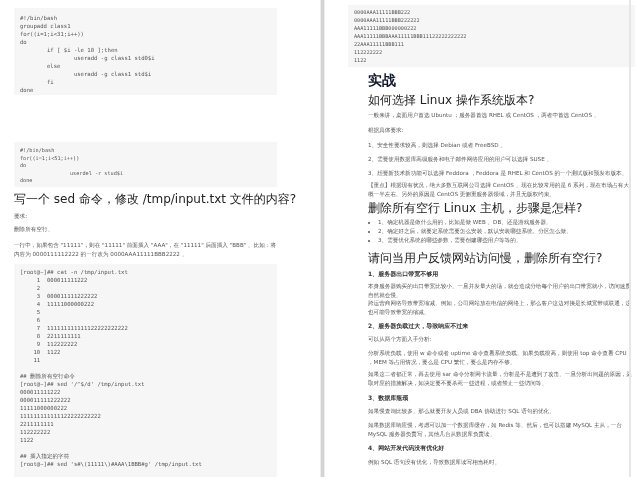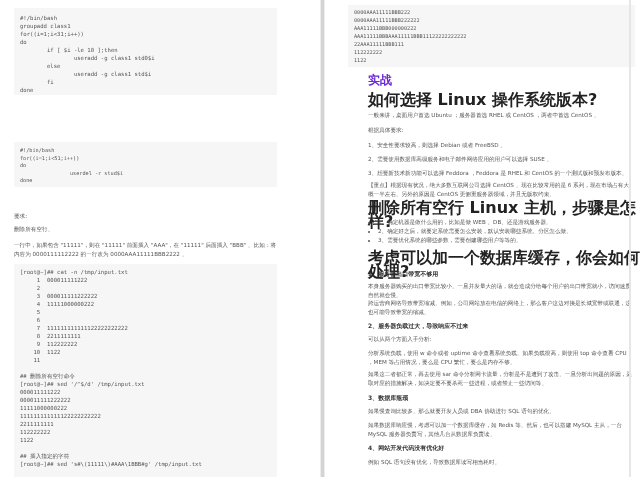--- a/index.html
+++ b/index.html
@@ -22,26 +22,26 @@
     .right-edge {
       position: absolute; left: 629px; top: 0; width: 2px; height: 477px; background: #e6e6e6;
     }
     .code {
       background: #f6f6f6;
       font-family: "DejaVu Sans Mono", "Liberation Mono", monospace;
       font-size: 5.6px; line-height: 8px; color: #555;
       white-space: pre; position: absolute;
     }
     .h2 {
-      position: absolute; font-weight: bold; color: #222;
-      font-size: 16px; line-height: 14px;
+      position: absolute; font-weight: normal; color: #222;
+      font-size: 12px; line-height: 14px;
     }
     .h1 {
-      position: absolute; font-weight: bold; color: #6d28d9;
-      font-size: 12px; line-height: 16px;
+      position: absolute; font-weight: bold; color: #0f172a;
+      font-size: 14px; line-height: 16px;
     }
     .h3 {
       position: absolute; font-weight: bold; color: #333;
       font-size: 6px; line-height: 9px;
     }
     .p {
       position: absolute; font-size: 5.6px; line-height: 9px; color: #555;
     }
     ul.bul { position: absolute; margin: 0; padding-left: 10px; font-size: 5.6px; line-height: 9px; color: #555; }
     ul.bul li { margin: 0; }
@@ -58,20 +58,21 @@
                 useradd -g class1 std0$i
         else
                 useradd -g class1 std$i
         fi
 done</div>
   <div class="code" style="left:14px; top:142px; width:263px; height:45px; padding:5px 0 0 6px; box-sizing:border-box; font-size:5.2px; line-height:7.6px;">#!/bin/bash
 for((i=1;i&lt;51;i++))
 do
                 userdel -r stud$i
 done</div>
+  <div class="h2" style="left:14px; top:192px; width:285px;">写一个 sed 命令，修改 /tmp/input.txt 文件的内容?</div>
   <div class="p" style="left:14px; top:212px;">要求:</div>
   <div class="p" style="left:14px; top:225px;">删除所有空行。</div>
   <div class="p" style="left:14px; top:241px; width:265px;">一行中，如果包含 "11111"，则在 "11111" 前面插入 "AAA"，在 "11111" 后面插入 "BBB" 。比如：将内容为 0000111112222 的一行改为 0000AAA11111BBB2222 。</div>
   <div class="code" style="left:14px; top:264px; width:263px; height:213px; padding:4px 0 0 6px; box-sizing:border-box;">[root@~]## cat -n /tmp/input.txt
      1  000011111222
      2
      3  000011111222222
      4  11111000000222
      5
      6
@@ -112,21 +113,21 @@
   <div class="p" style="left:43px; top:141px; width:265px;">1、安全性要求较高，则选择 Debian 或者 FreeBSD 。</div>
   <div class="p" style="left:43px; top:155px; width:265px;">2、需要使用数据库高级服务和电子邮件网络应用的用户可以选择 SUSE 。</div>
   <div class="p" style="left:43px; top:169px; width:265px;">3、想要新技术新功能可以选择 Feddora ，Feddora 是 RHEL 和 CentOS 的一个测试版和预发布版本。</div>
   <div class="p" style="left:43px; top:181px; width:265px;">【重点】根据现有状况，绝大多数互联网公司选择 CentOS 。现在比较常用的是 6 系列，现在市场占有大概一半左右。另外的原因是 CentOS 更侧重服务器领域，并且无版权约束。</div>
   <div class="h2" style="left:43px; top:201px;">删除所有空行 Linux 主机，步骤是怎样?</div>
   <ul class="bul" style="left:43px; top:218px; width:265px;">
     <li>1、确定机器是做什么用的，比如是做 WEB 、DB、还是游戏服务器。</li>
     <li>2、确定好之后，就要定系统需要怎么安装，默认安装哪些系统、分区怎么做。</li>
     <li>3、需要优化系统的哪些参数，需要创建哪些用户等等的。</li>
   </ul>
-  <div class="h2" style="left:43px; top:251px;">考虑可以加一个数据库缓存，你会如何处理?</div>
+  <div class="h2" style="left:43px; top:251px;">请问当用户反馈网站访问慢，删除所有空行?</div>
   <div class="h3" style="left:43px; top:269px;">1、服务器出口带宽不够用</div>
   <div class="p" style="left:43px; top:282px; width:265px;">本身服务器购买的出口带宽比较小。一旦并发量大的话，就会造成分给每个用户的出口带宽就小，访问速度自然就会慢。</div>
   <div class="p" style="left:43px; top:299px; width:265px;">跨运营商网络导致带宽缩减。例如，公司网站放在电信的网络上，那么客户这边对接是长城宽带或联通，这也可能导致带宽的缩减。</div>
   <div class="h3" style="left:43px; top:321px;">2、服务器负载过大，导致响应不过来</div>
   <div class="p" style="left:43px; top:335px;">可以从两个方面入手分析:</div>
   <div class="p" style="left:43px; top:349px; width:265px;">分析系统负载，使用 w 命令或者 uptime 命令查看系统负载。如果负载很高，则使用 top 命令查看 CPU ，MEM 等占用情况，要么是 CPU 繁忙，要么是内存不够。</div>
   <div class="p" style="left:43px; top:370px; width:265px;">如果这二者都正常，再去使用 sar 命令分析网卡流量，分析是不是遭到了攻击。一旦分析出问题的原因，采取对应的措施解决，如决定要不要杀死一些进程，或者禁止一些访问等。</div>
   <div class="h3" style="left:43px; top:393px;">3、数据库瓶颈</div>
   <div class="p" style="left:43px; top:407px; width:265px;">如果慢查询比较多。那么就要开发人员或 DBA 协助进行 SQL 语句的优化。</div>
   <div class="p" style="left:43px; top:421px; width:265px;">如果数据库响应慢，考虑可以加一个数据库缓存，如 Redis 等。然后，也可以搭建 MySQL 主从，一台 MySQL 服务器负责写，其他几台从数据库负责读。</div>

